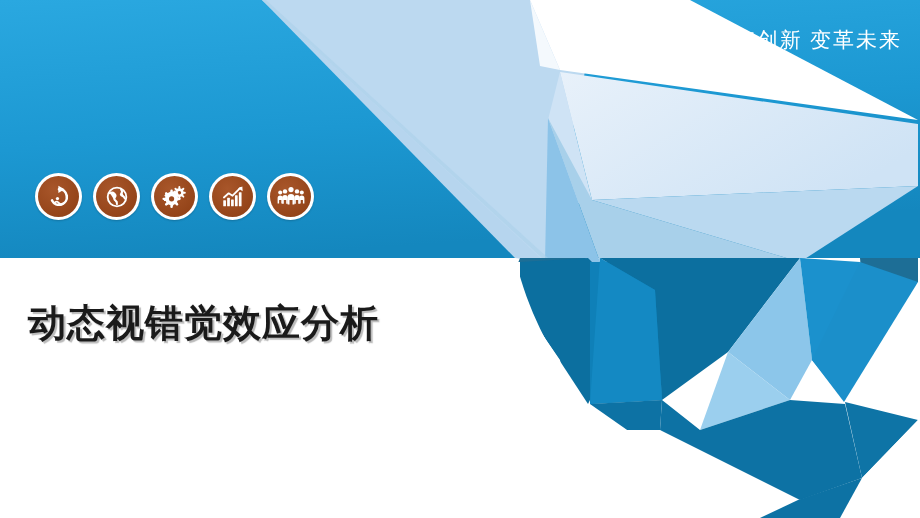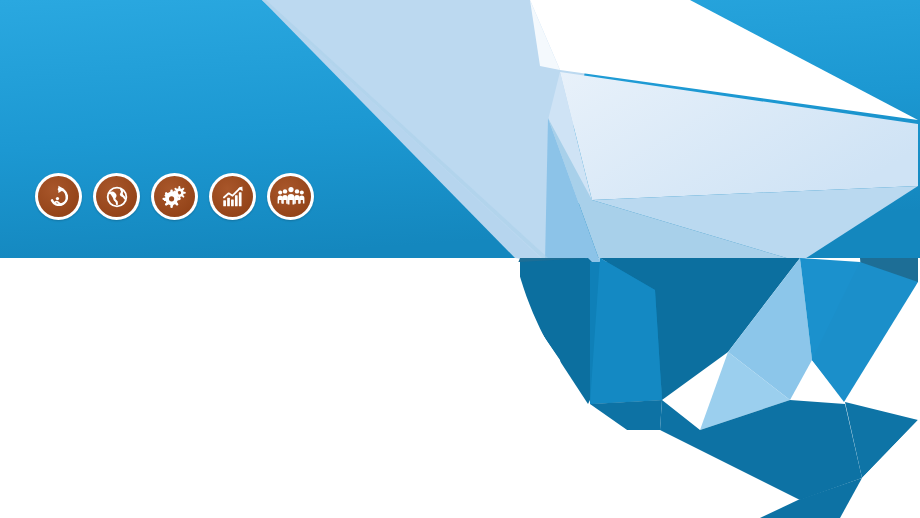--- a/index.html
+++ b/index.html
@@ -159,20 +159,21 @@
     <polygon points="560,430 660,430 700,518 500,518" fill="#ffffff"></polygon>
 
     <polygon points="862,478 918,420 918,518 790,518" fill="#ffffff"></polygon>
     <polygon points="798,500 862,478 840,518 760,518" fill="#0d72a4"></polygon>
 
     <rect x="0" y="258" width="490" height="260" fill="#ffffff"></rect>
 
     <polygon points="262,0 266,0 548,258 542,258" fill="#a9cfe9" opacity="0.55"></polygon>
   </svg>
 
+  <div id="tagline">数智创新 变革未来</div>
 
   <div id="icon-row">
 
     <div class="icon-badge">
       <span class="icon-inner">
         <svg width="26" height="26" viewBox="0 0 24 24" fill="none">
           <path d="M12 4.8 A7.2 7.2 0 1 1 5.6 15.2" stroke="#ffffff" stroke-width="2.4" stroke-linecap="round"></path>
           <polygon points="11.4,1.6 17.2,4.9 11.4,8.2" fill="#ffffff"></polygon>
           <path d="M7.6 17.6 q2.2-2.6 4.4 0 q2.2 2.6 4.4 0" stroke="#ffffff" stroke-width="1.6" fill="none" stroke-linecap="round"></path>
           <circle cx="10.6" cy="13.4" r="1.5" fill="#ffffff"></circle>
@@ -268,14 +269,15 @@
             <circle cx="24.8" cy="7.6" r="2.0"></circle>
             <path d="M22.2 18.4 v-5.2 a2.6 2.6 0 0 1 2.6-2.6 a2.6 2.6 0 0 1 2.6 2.6 v5.2
                      h-1.5 v-3.4 h-2.2 v3.4 z"></path>
           </g>
         </svg>
       </span>
     </div>
 
   </div>
 
+  <div id="title">动态视错觉效应分析</div>
 
 </div>
 
 </body></html>

